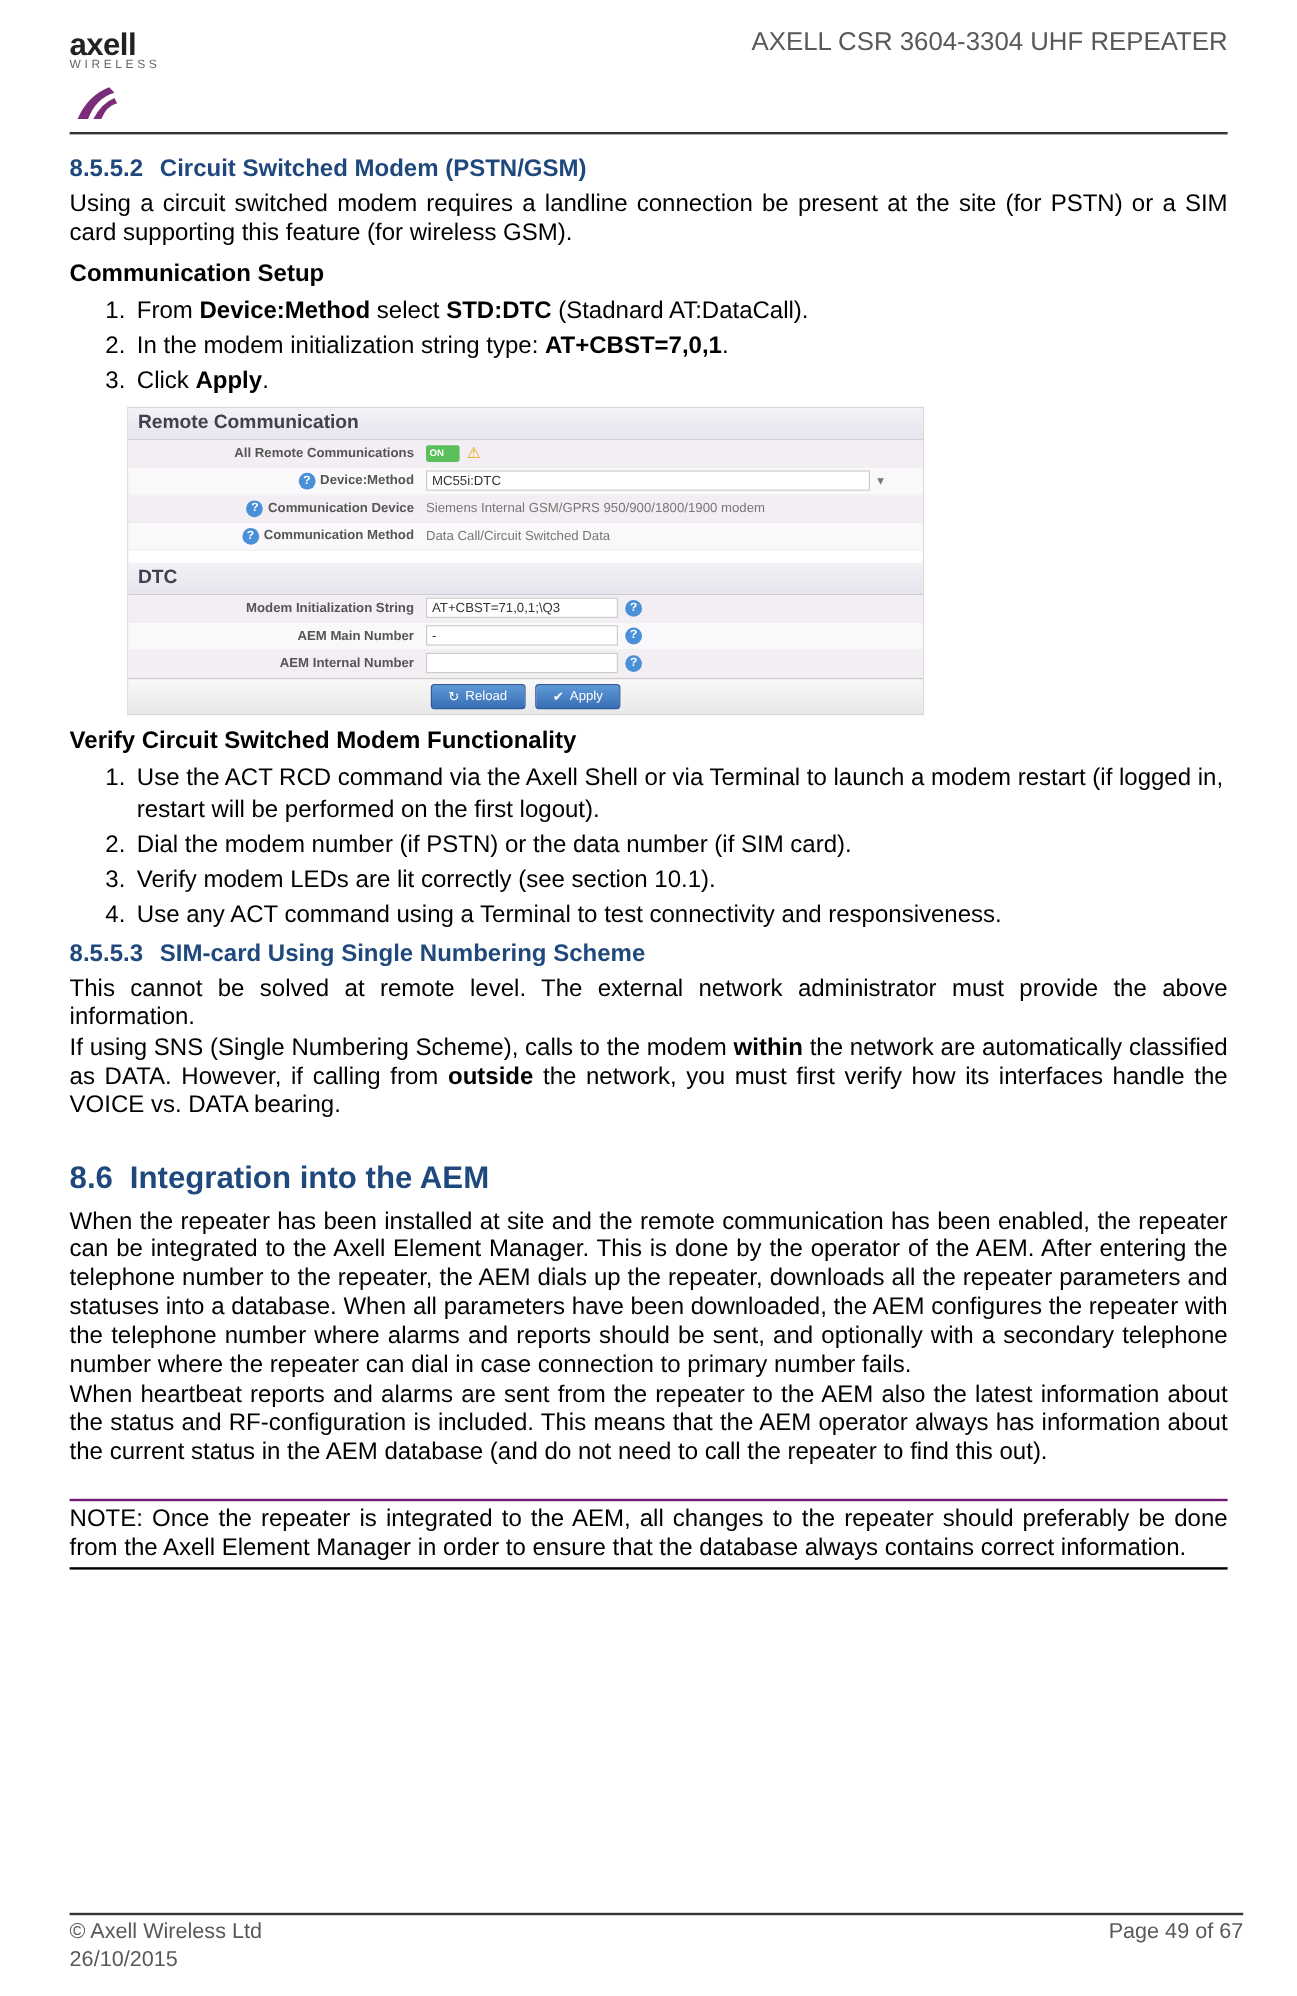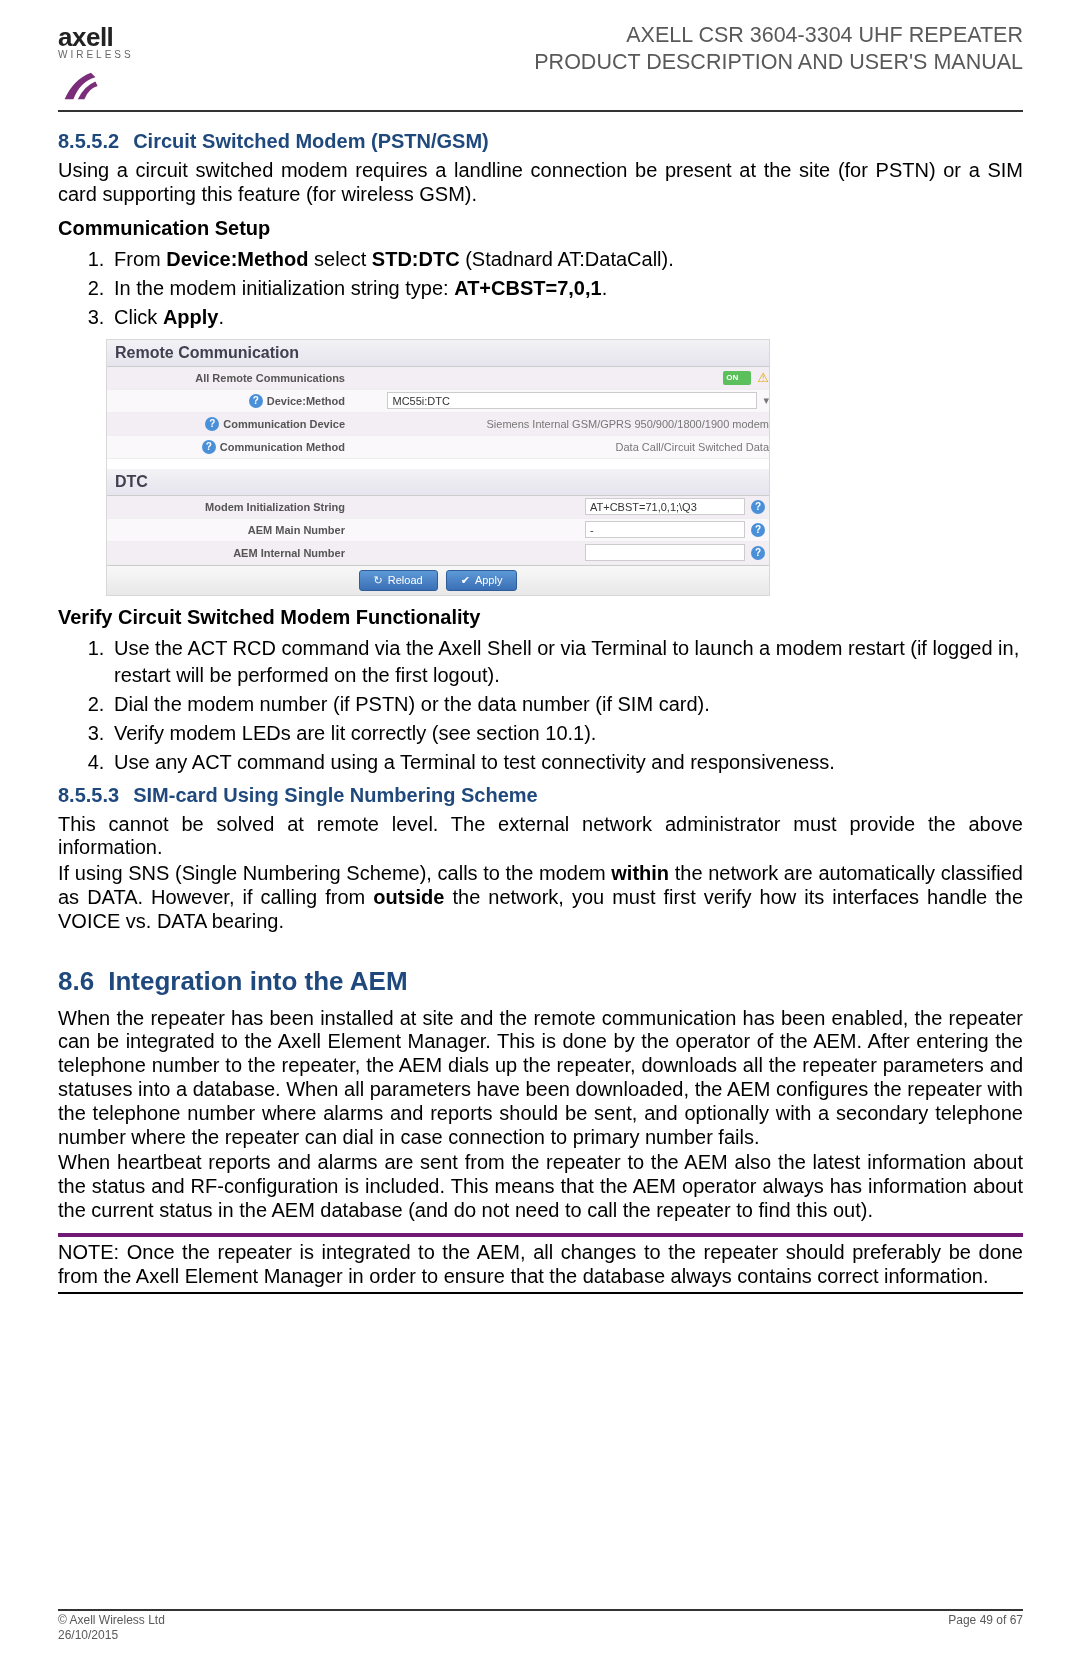--- a/index.html
+++ b/index.html
@@ -117,21 +117,20 @@
     color: #555;
     font-size: 11px;
   }
   .ss-value {
     flex: 1;
     color: #777;
     font-size: 11px;
     display:flex;
     align-items:center;
     gap:6px;
-    justify-content:flex-end;
   }
   .help-icon {
     display:inline-flex;
     width:14px; height:14px;
     border-radius:50%;
     background:#4a90d9;
     color:#fff;
     font-size:10px;
     font-weight:bold;
     align-items:center;
@@ -176,37 +175,37 @@
     align-items:center;
     gap:5px;
     background: linear-gradient(#5d99d7,#3a6fb5);
     color:#fff;
     font-size:11px;
     padding:3px 14px;
     border-radius:3px;
     border:1px solid #2f5d99;
   }
   .note-block {
-    border-top: 4px solid #701a75;
+    border-top: 2px solid #701a75;
     border-bottom: 2px solid #000;
-    margin: 10px 0;
+    margin: 26px 0;
     padding: 4px 0;
     font-size: 20px;
     line-height: 1.19;
     text-align: justify;
   }
   .footer {
     position: absolute;
     left: 58px;
-    right: 58px;
+    right: 45px;
     bottom: 20px;
     border-top: 2px solid #333;
     display: flex;
     justify-content: space-between;
-    font-size: 12px;
+    font-size: 18px;
     color: #595959;
     padding-top: 2px;
   }
   .footer > div { line-height: 1.25; }
   .footer .center { text-align: center; }
   .footer .right { text-align: right; }
 </style>
 </head>
 <body>
 
@@ -217,21 +216,20 @@
         <span class="logo-text">axell</span>
         <span class="logo-sub">WIRELESS</span>
       </div>
       <svg class="logo-mark" viewBox="0 0 40 40">
         <path d="M6 32 Q14 14 30 8 L34 12 Q20 16 14 32 Z" fill="#7a2e7a"></path>
         <path d="M18 32 Q24 20 34 16 L36 20 Q28 22 24 32 Z" fill="#7a2e7a"></path>
       </svg>
     </div>
     <div class="doc-title">
       <div>AXELL CSR 3604-3304 UHF REPEATER</div>
-      <div>PRODUCT DESCRIPTION AND USER'S MANUAL</div>
     </div>
   </div>
 
   <div class="h-sub">
     <span class="num">8.5.5.2</span><span>Circuit Switched Modem (PSTN/GSM)</span>
   </div>
   <div class="body-text">Using a circuit switched modem requires a landline connection be present at the site (for PSTN) or a SIM card supporting this feature (for wireless GSM).</div>
   <div class="bold-line">Communication Setup</div>
   <ol class="steps">
     <li><span>From </span><b>Device:Method</b><span> select </span><b>STD:DTC</b><span> (Stadnard AT:DataCall).</span></li>

